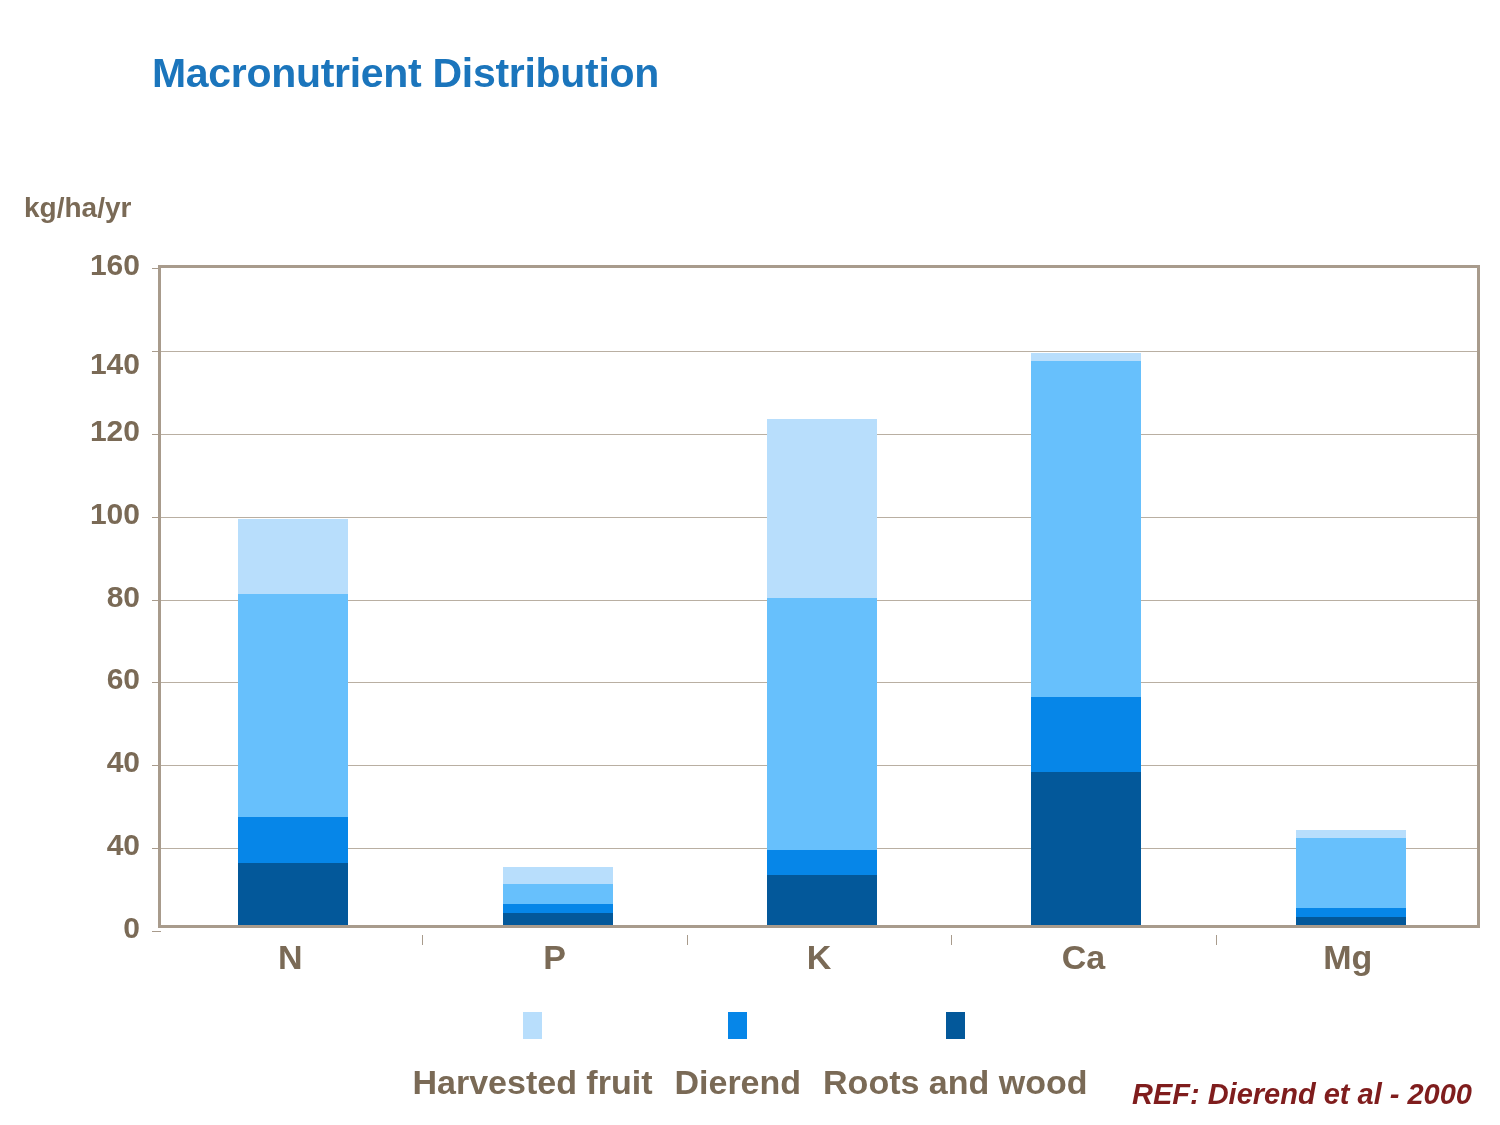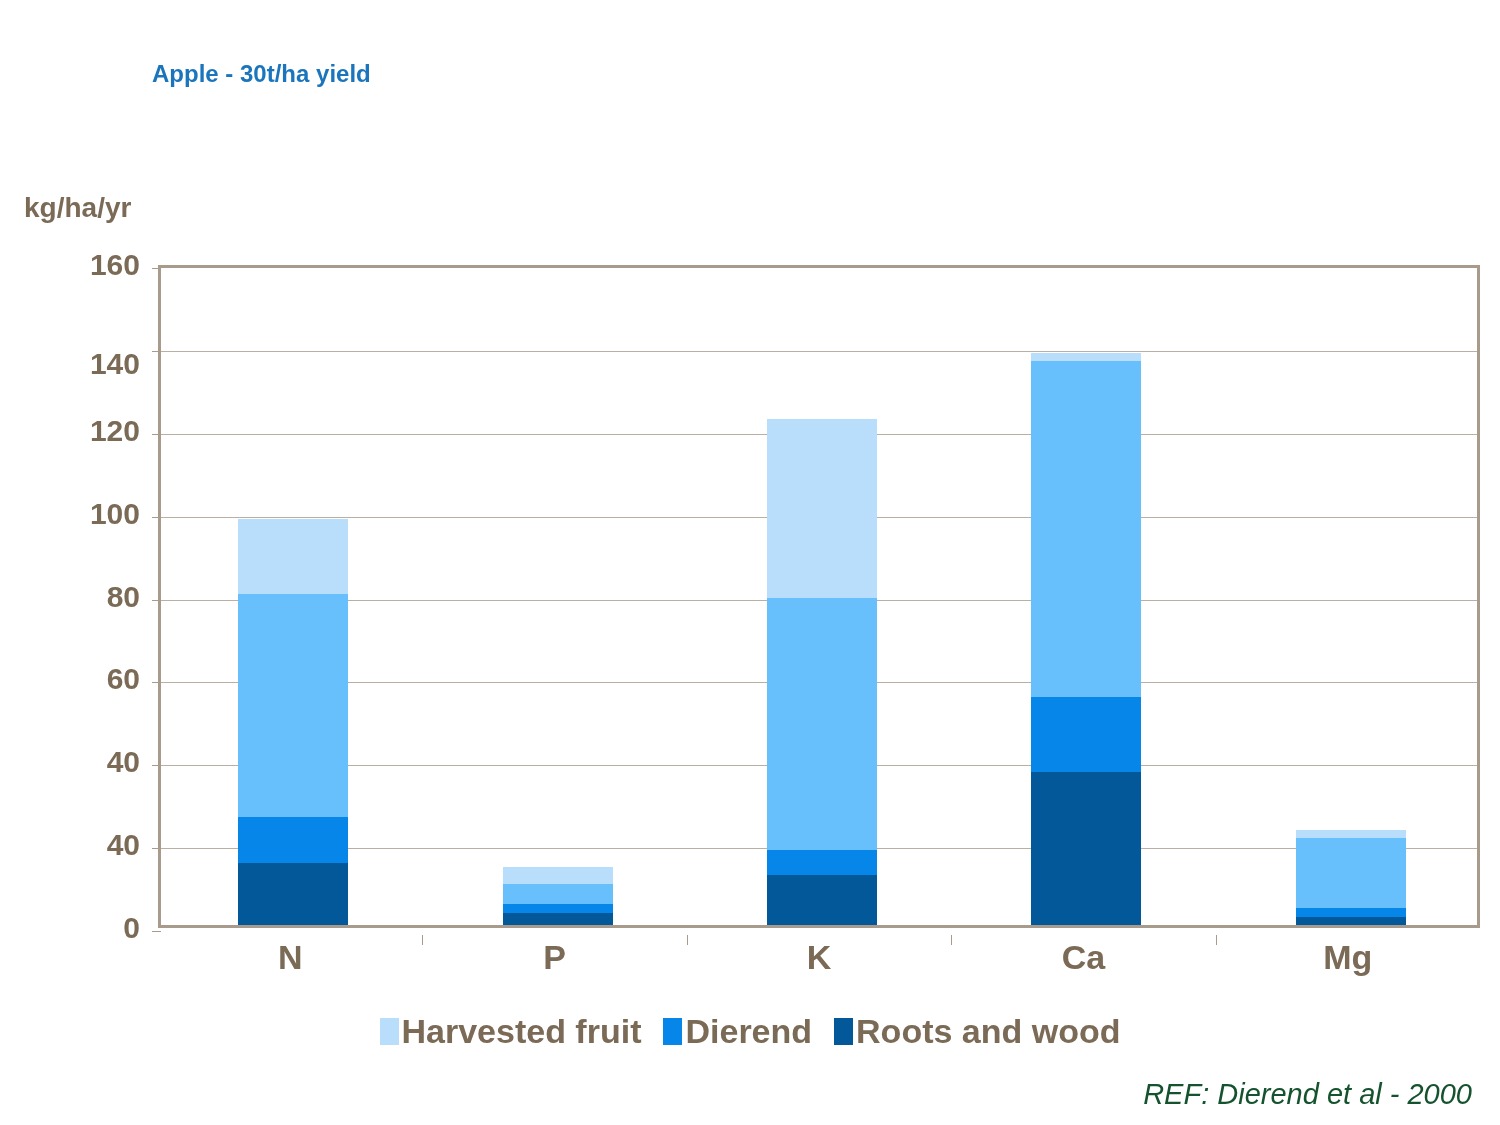--- a/index.html
+++ b/index.html
@@ -147,53 +147,53 @@
     top: 1012px;
     width: 1500px;
     display: flex;
     flex-direction: row;
     justify-content: center;
     align-items: center;
     gap: 22px;
   }
   .legend-item {
     display: flex;
-    flex-direction: row;
+    flex-direction: column;
     align-items: center;
-    gap: 3px;
+    gap: 24px;
   }
   .legend-swatch {
     width: 19px;
     height: 27px;
     flex: 0 0 auto;
   }
   .legend-label {
     font-size: 34px;
     font-weight: bold;
     color: #7A6A56;
     white-space: nowrap;
   }
 
   
   #reference {
     position: absolute;
     right: 28px;
     top: 1078px;
     font-size: 29px;
-    font-weight: normal;
+    font-weight: bold;
     font-style: italic;
-    color: #14532d;
+    color: #7f1d1d;
     white-space: nowrap;
   }
 </style>
 </head>
 <body>
 
 <div id="title-block">
-  <div id="chart-subtitle">Apple - 30t/ha yield</div>
+  <div id="chart-title">Macronutrient Distribution</div>
 </div>
 
 <div id="yaxis-unit">kg/ha/yr</div>
 
 <div id="ytick-labels">
     <div class="ytick-label" style="top: 663px;">0</div>
     <div class="ytick-label" style="top: 580.125px;">40</div>
     <div class="ytick-label" style="top: 497.25px; text-align: center;">40</div>
     <div class="ytick-label" style="top: 414.375px;">60</div>
     <div class="ytick-label" style="top: 331.5px;">80</div>

